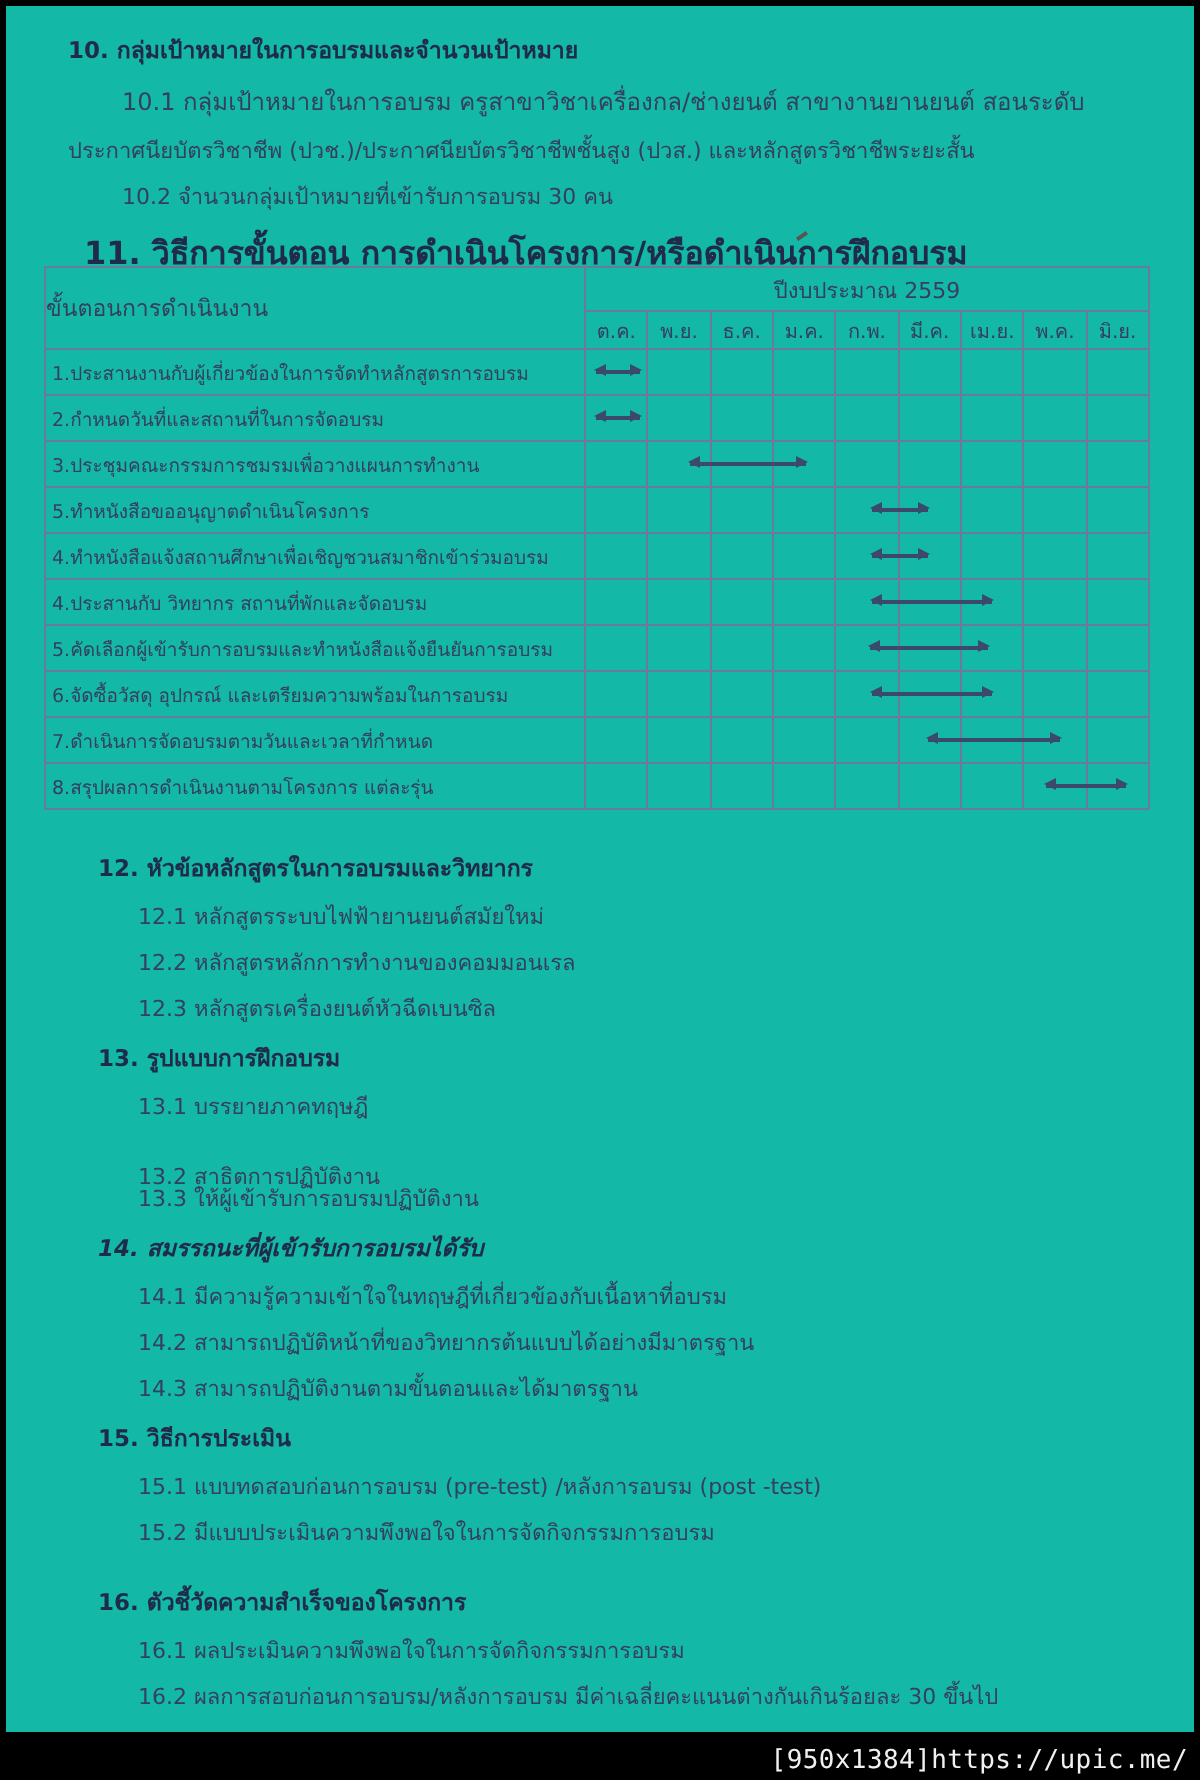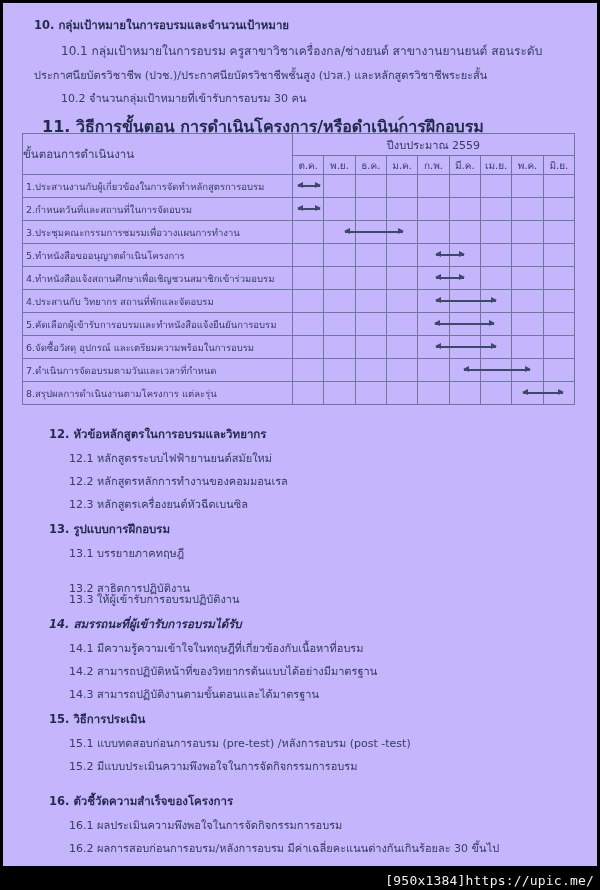--- a/index.html
+++ b/index.html
@@ -1,17 +1,17 @@
 <!DOCTYPE html>
 <html><head>
 <meta charset="utf-8">
 <style>
   html,body{margin:0;padding:0;}
   body{width:600px;height:890px;background:#000;position:relative;overflow:hidden;font-family:"DejaVu Sans",sans-serif;}
-  .page{position:absolute;left:3px;top:3px;width:594px;height:863px;background:#c4b5fd;color:#2a3550;}
+  .page{position:absolute;left:3px;top:3px;width:594px;height:863px;background:#14b8a6;color:#2a3550;}
   .watermark{position:absolute;right:6px;bottom:2px;color:#f0f0f0;font-family:"DejaVu Sans Mono",monospace;font-size:13px;letter-spacing:0.2px;}
   .h{position:absolute;font-size:11.5px;font-weight:bold;color:#1f2b48;white-space:nowrap;}
   .t{position:absolute;font-size:11px;color:#34405e;white-space:nowrap;}
   .t.big{font-size:12px;}
   table.gantt{position:absolute;left:19px;top:130px;width:553px;border-collapse:collapse;table-layout:fixed;}
   table.gantt td, table.gantt th{border:1px solid #6b7a99;padding:0;font-weight:normal;}
   .step-h{font-size:11.5px;color:#34405e;text-align:left;height:22px;}
   .fy{font-size:11px;color:#34405e;height:21px;}
   .mo{font-size:10px;color:#34405e;text-align:center;height:18px;}
   .step{font-size:9.5px;color:#34405e;padding-left:3px !important;height:22px;white-space:nowrap;overflow:hidden;}

